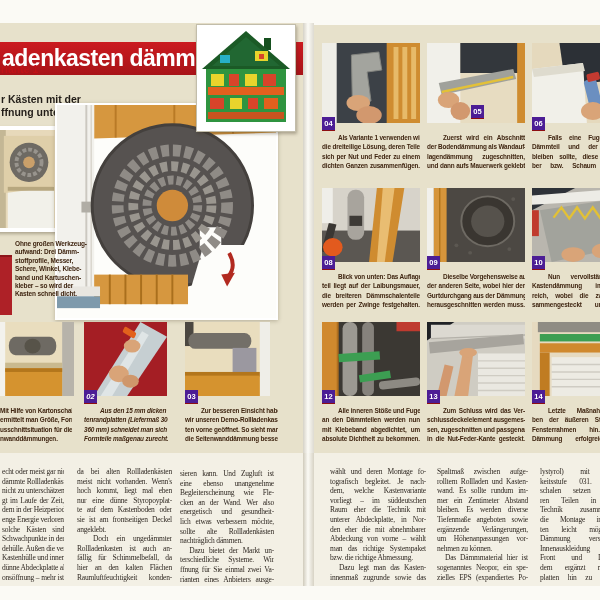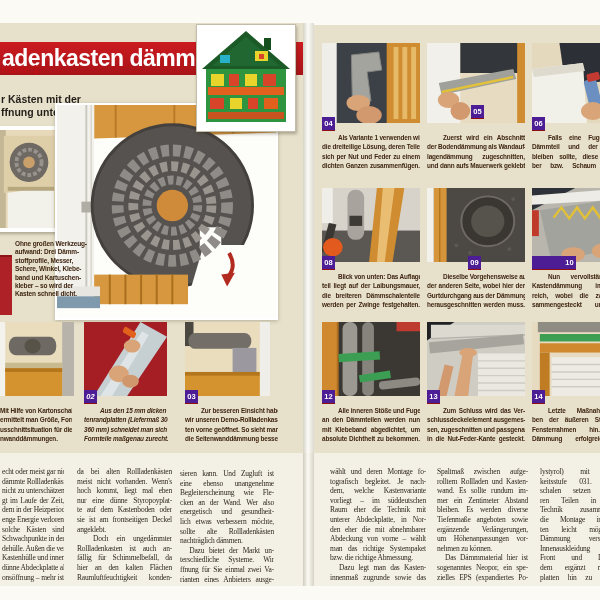--- a/index.html
+++ b/index.html
@@ -299,42 +299,42 @@
             <line x1="13" y1="0" x2="13" y2="80" stroke="#b3761c" stroke-width="1.5"></line>
             <circle cx="62" cy="36" r="27" fill="#3a3631"></circle>
             <circle cx="62" cy="36" r="27" fill="none" stroke="#6e6a63" stroke-width="2"></circle>
             <circle cx="62" cy="36" r="17" fill="#56524c"></circle>
             <circle cx="30" cy="62" r="2" fill="#5c5852"></circle>
             <circle cx="44" cy="70" r="2" fill="#5c5852"></circle>
             <circle cx="84" cy="66" r="2" fill="#5c5852"></circle>
             <circle cx="88" cy="12" r="2" fill="#5c5852"></circle>
           </svg>
         </div>
-        <div class="badge" style="top: 68px; margin-left: 41px;">09</div>
+        <div class="badge" style="top: 68px;">09</div>
         <div class="caption" style="top: 84px; width: 98px;">
           <div class="cl ind">Dieselbe Vorgehensweise auf</div>
           <div class="cl">der anderen Seite, wobei hier der</div>
           <div class="cl">Gurtdurchgang aus der Dämmung</div>
           <div class="cl">herausgeschnitten werden muss.</div>
         </div>
       </div>
       <div class="step" style="left: 532px; top: 188px; width: 98px; height: 136px;">
         <div class="photo" style="width: 98px; height: 74px;">
           <svg viewBox="0 0 100 80" width="100%" height="100%" preserveAspectRatio="none">
             <rect width="100" height="80" fill="#b9b6ae"></rect>
             <polygon points="0,0 44,0 0,24" fill="#2e3238"></polygon>
             <polygon points="0,8 100,0 100,12 0,18" fill="#edece6"></polygon>
             <polygon points="8,24 96,10 100,62 20,80" fill="#a2a39c"></polygon>
             <polyline points="22,32 30,21 38,33 46,21 54,33 62,21 70,33 78,21 86,31" stroke="#e2c136" stroke-width="2.5" fill="none"></polyline>
             <rect x="0" y="24" width="7" height="28" fill="#c03a2c"></rect>
             <ellipse cx="42" cy="72" rx="12" ry="8" fill="#d9a478"></ellipse>
             <ellipse cx="72" cy="68" rx="11" ry="8" fill="#d9a478"></ellipse>
           </svg>
         </div>
-        <div class="badge" style="top: 68px; padding-left: 31px;">10</div>
+        <div class="badge" style="top: 68px;">10</div>
         <div class="caption" style="top: 84px; width: 98px;">
           <div class="cl ind">Nun vervollständigt m</div>
           <div class="cl">Kastendämmung im Mitte</div>
           <div class="cl">reich, wobei die zwei Elem</div>
           <div class="cl">sammengesteckt und dan</div>
         </div>
       </div>
       <div class="step" style="left: 322px; top: 322px; width: 98px; height: 136px;">
         <div class="photo" style="width: 98px; height: 74px;">
           <svg viewBox="0 0 100 80" width="100%" height="100%" preserveAspectRatio="none">

